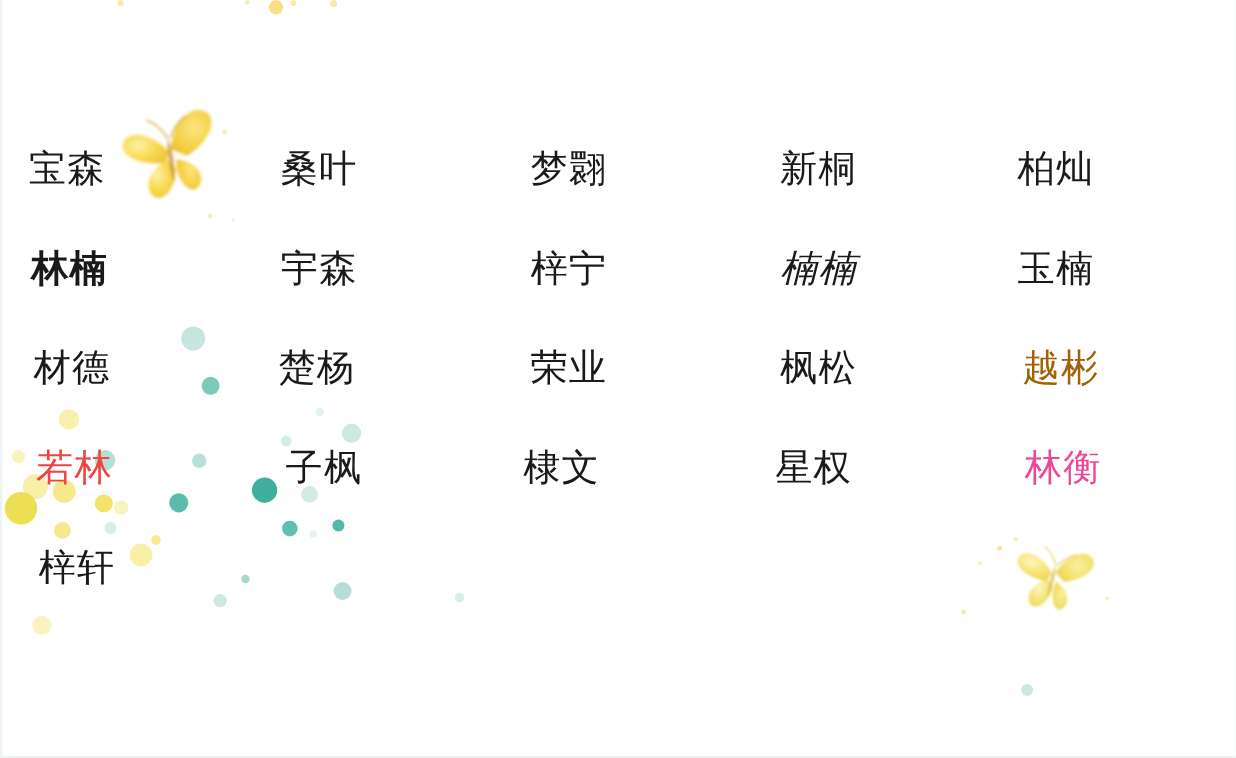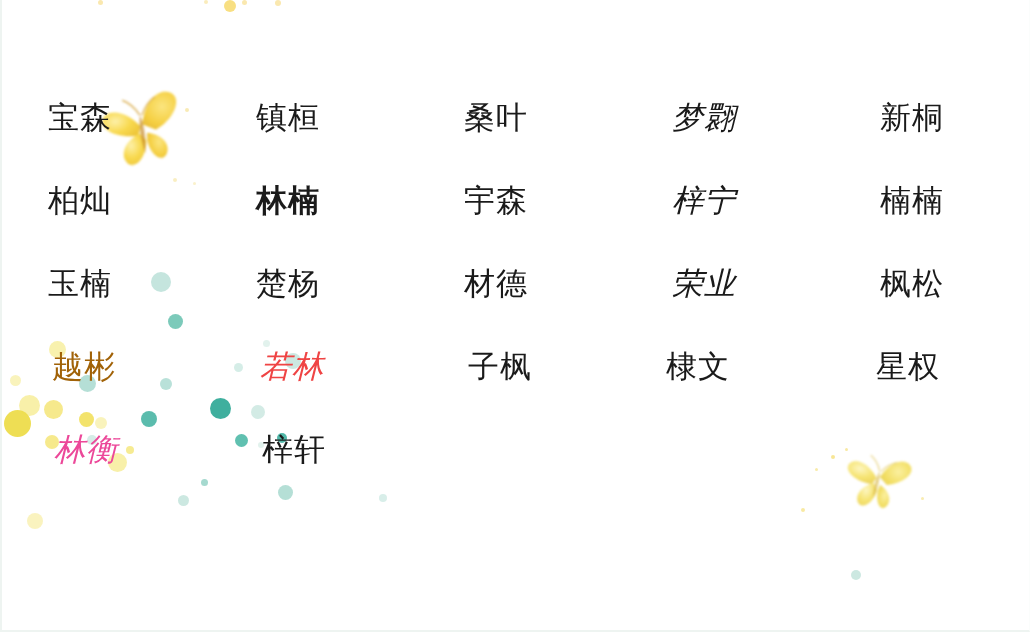--- a/index.html
+++ b/index.html
@@ -54,39 +54,39 @@
     width: 1030px;
     z-index: 3;
     display: grid;
     grid-template-columns: repeat(5, 1fr);
     grid-auto-rows: 83px;
     column-gap: 0;
     row-gap: 0;
   }
   .name-cell {
     display: flex;
+    align-items: center;
     justify-content: flex-start;
     padding-left: 22px;
     box-sizing: border-box;
-    margin-left: 24px;
   }
   .name-text {
     font-family: "DejaVu Sans", "Liberation Sans", sans-serif;
     font-size: 31px;
     line-height: 1.1;
     color: #1a1a1a;
     letter-spacing: 1px;
     white-space: nowrap;
   }
 
   
   .col-1 { padding-left: 22px; }
   .col-2 { padding-left: 24px; }
   .col-3 { padding-left: 26px; }
-  .col-4 { padding-left: 28px; font-style: italic; }
+  .col-4 { padding-left: 28px; }
   .col-5 { padding-left: 30px; }
 
   .top-speck {
     position: absolute;
     border-radius: 50%;
     z-index: 1;
   }
 </style>
 </head>
 <body>
@@ -206,23 +206,20 @@
         <path d="M52,32 C47,22 41,17 35,14" stroke="#dfc356" stroke-width="1.5" fill="none" opacity="0.75"></path>
         <path d="M54,32 C59,23 66,18 72,15" stroke="#dfc356" stroke-width="1.5" fill="none" opacity="0.75"></path>
       </g>
     </svg>
   </div>
 
   <div class="name-grid" id="name-grid">
       <div class="name-cell col-1">
         <span class="name-text" style="color: rgb(26, 26, 26);">宝森</span>
       </div>
-      <div class="name-cell col-2">
-        <span class="name-text" style="color: rgb(26, 26, 26);">镇桓</span>
-      </div>
       <div class="name-cell col-3">
         <span class="name-text" style="color: rgb(26, 26, 26);">桑叶</span>
       </div>
       <div class="name-cell col-4">
         <span class="name-text" style="color: rgb(26, 26, 26);">梦翾</span>
       </div>
       <div class="name-cell col-5">
         <span class="name-text" style="color: rgb(26, 26, 26);">新桐</span>
       </div>
       <div class="name-cell col-1">
@@ -231,31 +228,31 @@
       <div class="name-cell col-2">
         <span class="name-text" style="color: rgb(26, 26, 26); font-weight: bold;">林楠</span>
       </div>
       <div class="name-cell col-3">
         <span class="name-text" style="color: rgb(26, 26, 26);">宇森</span>
       </div>
       <div class="name-cell col-4">
         <span class="name-text" style="color: rgb(26, 26, 26);">梓宁</span>
       </div>
       <div class="name-cell col-5">
-        <span class="name-text" style="color: rgb(26, 26, 26);">楠楠</span>
+        <span class="name-text" style="color: rgb(26, 26, 26); font-style: italic;">楠楠</span>
       </div>
       <div class="name-cell col-1">
         <span class="name-text" style="color: rgb(26, 26, 26);">玉楠</span>
+      </div>
+      <div class="name-cell col-3">
+        <span class="name-text" style="color: rgb(26, 26, 26);">材德</span>
       </div>
       <div class="name-cell col-2">
         <span class="name-text" style="color: rgb(26, 26, 26);">楚杨</span>
       </div>
-      <div class="name-cell col-3">
-        <span class="name-text" style="color: rgb(26, 26, 26);">材德</span>
-      </div>
       <div class="name-cell col-4">
         <span class="name-text" style="color: rgb(26, 26, 26);">荣业</span>
       </div>
       <div class="name-cell col-5">
         <span class="name-text" style="color: rgb(26, 26, 26);">枫松</span>
       </div>
       <div class="name-cell col-3">
         <span class="name-text" style="color: #a16207;">越彬</span>
       </div>
       <div class="name-cell col-4">

